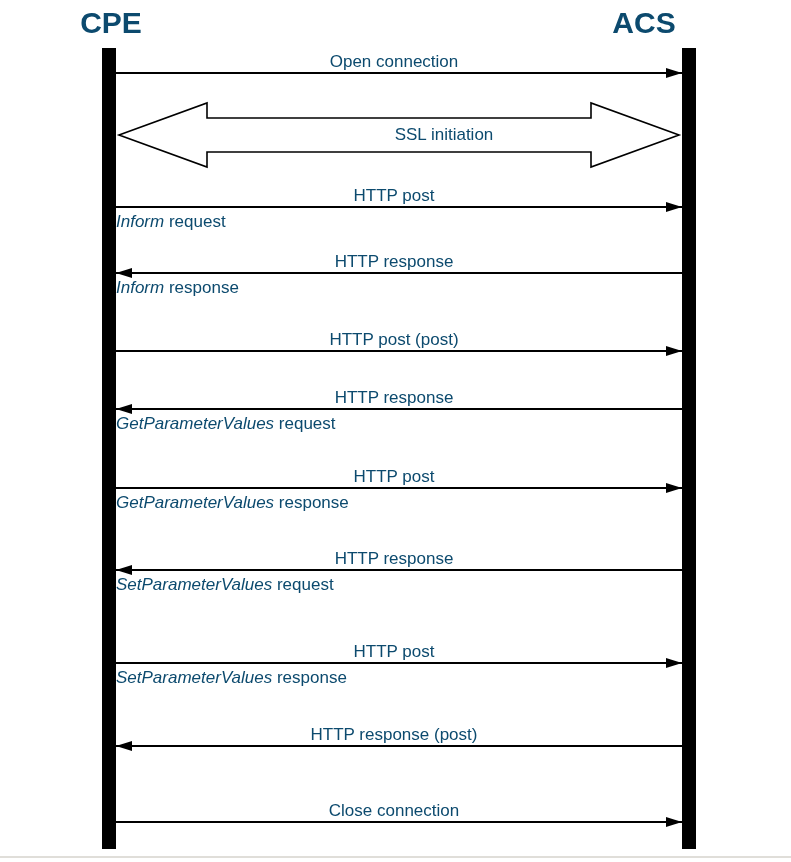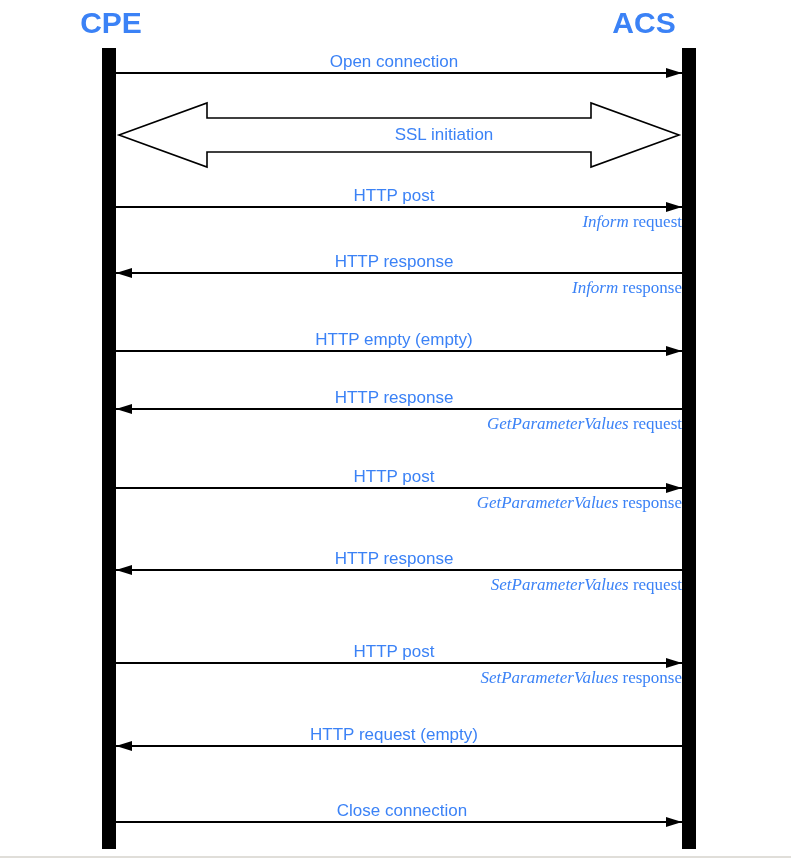--- a/index.html
+++ b/index.html
@@ -7,21 +7,21 @@
     padding: 0;
     background: #ffffff;
     font-family: "Liberation Sans", "DejaVu Sans", sans-serif;
   }
   .canvas {
     position: relative;
     width: 791px;
     height: 862px;
     background: #ffffff;
     overflow: hidden;
-    color: #3b82f6;
+    color: #0c4a6e;
   }
   .actor-label {
     position: absolute;
     top: 6px;
     transform: translateX(-50%);
     font-size: 30px;
     font-weight: bold;
     letter-spacing: 0px;
     white-space: nowrap;
   }
@@ -70,24 +70,23 @@
     line-height: 20px;
     white-space: pre;
   }
   .msg-sublabel {
     position: absolute;
     left: 116px;
     width: 566px;
     height: 24px;
     display: flex;
     align-items: center;
-    justify-content: flex-end;
+    justify-content: flex-start;
     font-size: 17px;
     white-space: pre;
-    font-family: Liberation Serif, serif;
   }
   .msg-sublabel .it { font-style: italic; }
   .ssl-arrow {
     position: absolute;
     left: 116px;
     top: 100px;
     width: 566px;
     height: 70px;
   }
   .ssl-label {
@@ -142,21 +141,21 @@
     <div class="arrowhead right" style="top: 202px;"></div>
     <div class="msg-sublabel" style="top: 210px;"><span class="it">Inform</span><span> request</span></div>
   </div>
       <div>
     <div class="msg-label" style="top: 250px;">HTTP response</div>
     <div class="msg-line" style="top: 272px;"></div>
     <div class="arrowhead left" style="top: 268px;"></div>
     <div class="msg-sublabel" style="top: 276px;"><span class="it">Inform</span><span> response</span></div>
   </div>
       <div>
-    <div class="msg-label" style="top: 328px;">HTTP empty (empty)</div>
+    <div class="msg-label" style="top: 328px;">HTTP post (post)</div>
     <div class="msg-line" style="top: 350px;"></div>
     <div class="arrowhead right" style="top: 346px;"></div>
 
   </div>
       <div>
     <div class="msg-label" style="top: 386px;">HTTP response</div>
     <div class="msg-line" style="top: 408px;"></div>
     <div class="arrowhead left" style="top: 404px;"></div>
     <div class="msg-sublabel" style="top: 412px;"><span class="it">GetParameterValues</span><span> request</span></div>
   </div>
@@ -172,27 +171,27 @@
     <div class="arrowhead left" style="top: 565px;"></div>
     <div class="msg-sublabel" style="top: 573px;"><span class="it">SetParameterValues</span><span> request</span></div>
   </div>
       <div>
     <div class="msg-label" style="top: 640px;">HTTP post</div>
     <div class="msg-line" style="top: 662px;"></div>
     <div class="arrowhead right" style="top: 658px;"></div>
     <div class="msg-sublabel" style="top: 666px;"><span class="it">SetParameterValues</span><span> response</span></div>
   </div>
       <div>
-    <div class="msg-label" style="top: 723px;">HTTP request (empty)</div>
+    <div class="msg-label" style="top: 723px;">HTTP response (post)</div>
     <div class="msg-line" style="top: 745px;"></div>
     <div class="arrowhead left" style="top: 741px;"></div>
 
   </div>
       <div>
-    <div class="msg-label" style="top: 799px; margin-left: 8px;">Close connection</div>
+    <div class="msg-label" style="top: 799px;">Close connection</div>
     <div class="msg-line" style="top: 821px;"></div>
     <div class="arrowhead right" style="top: 817px;"></div>
 
   </div>
     </div>
 
   <div class="bottom-divider"></div>
 </div>
 
 </body></html>

